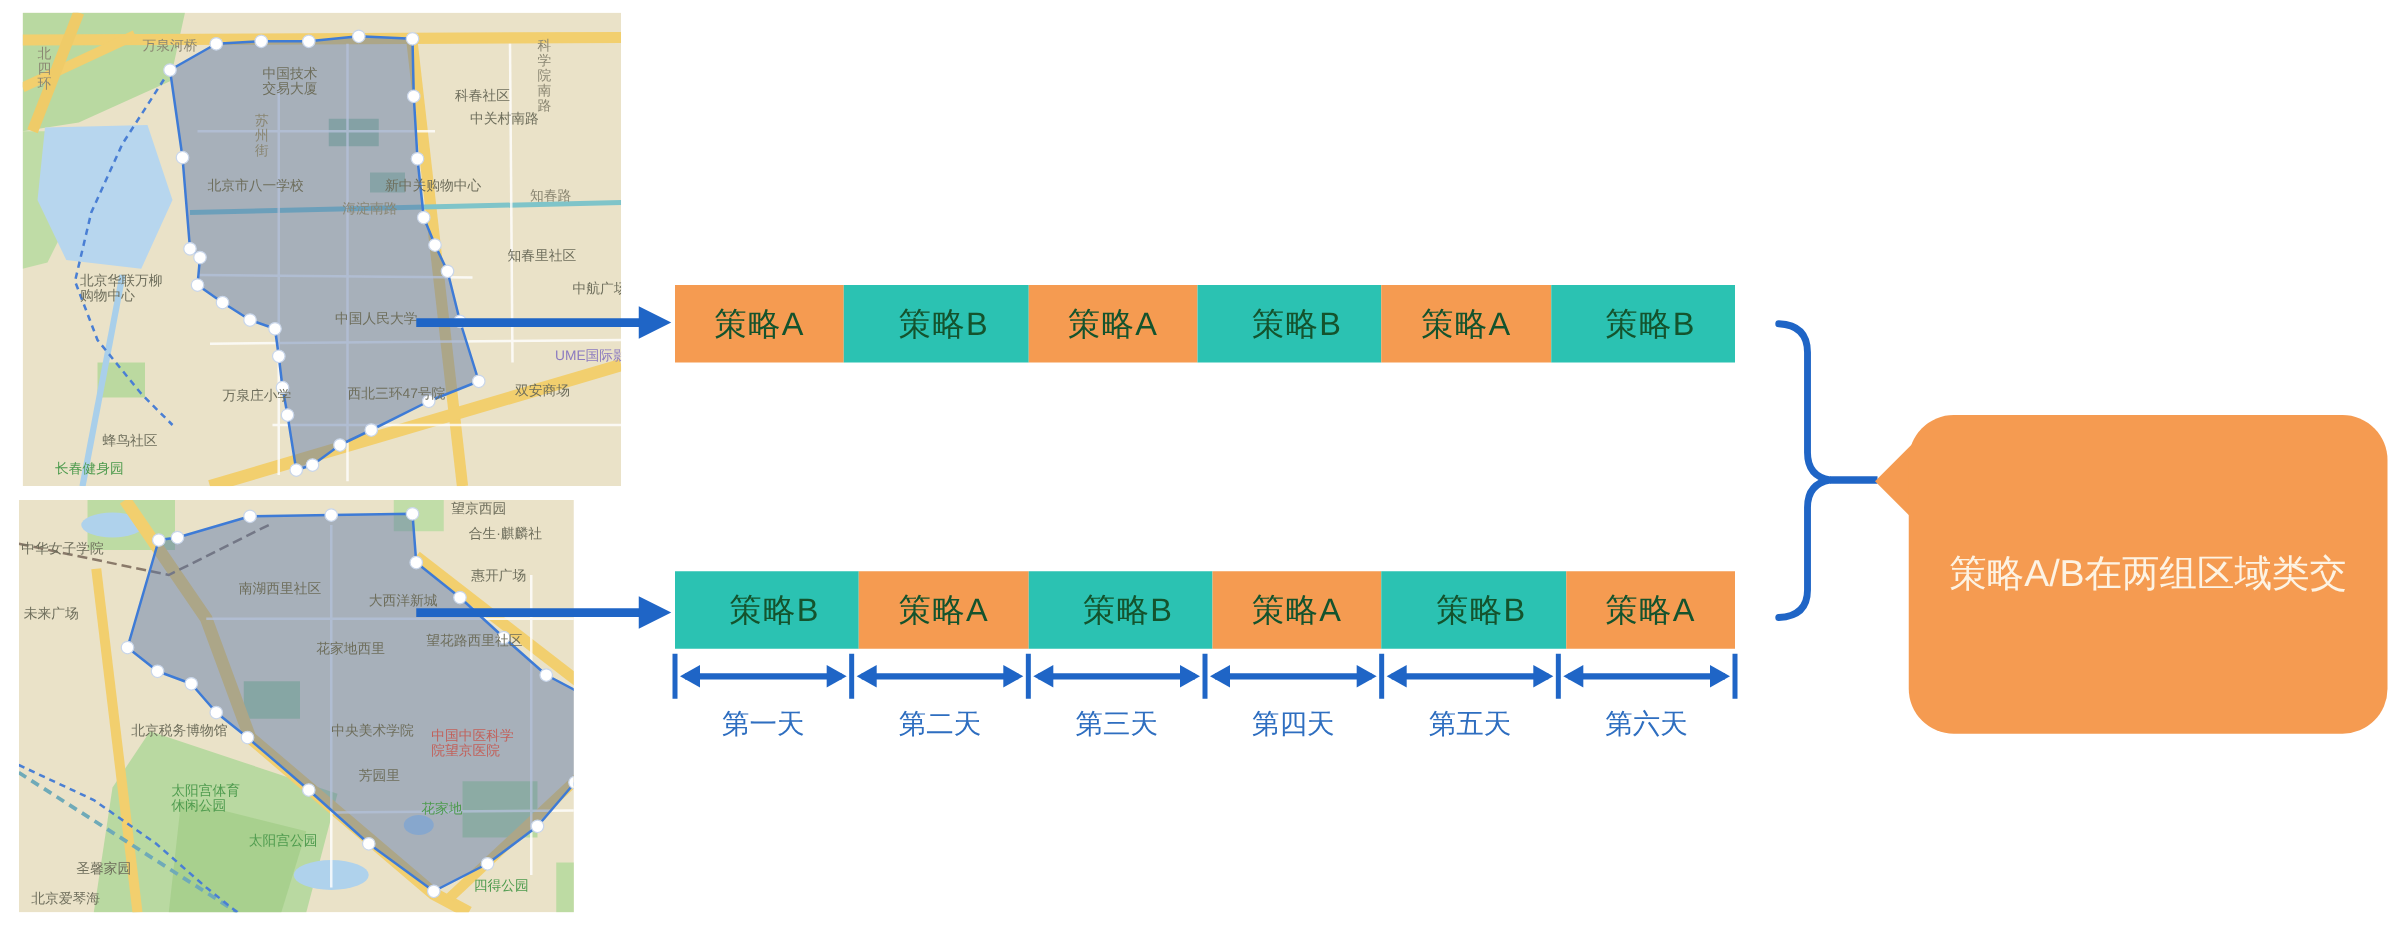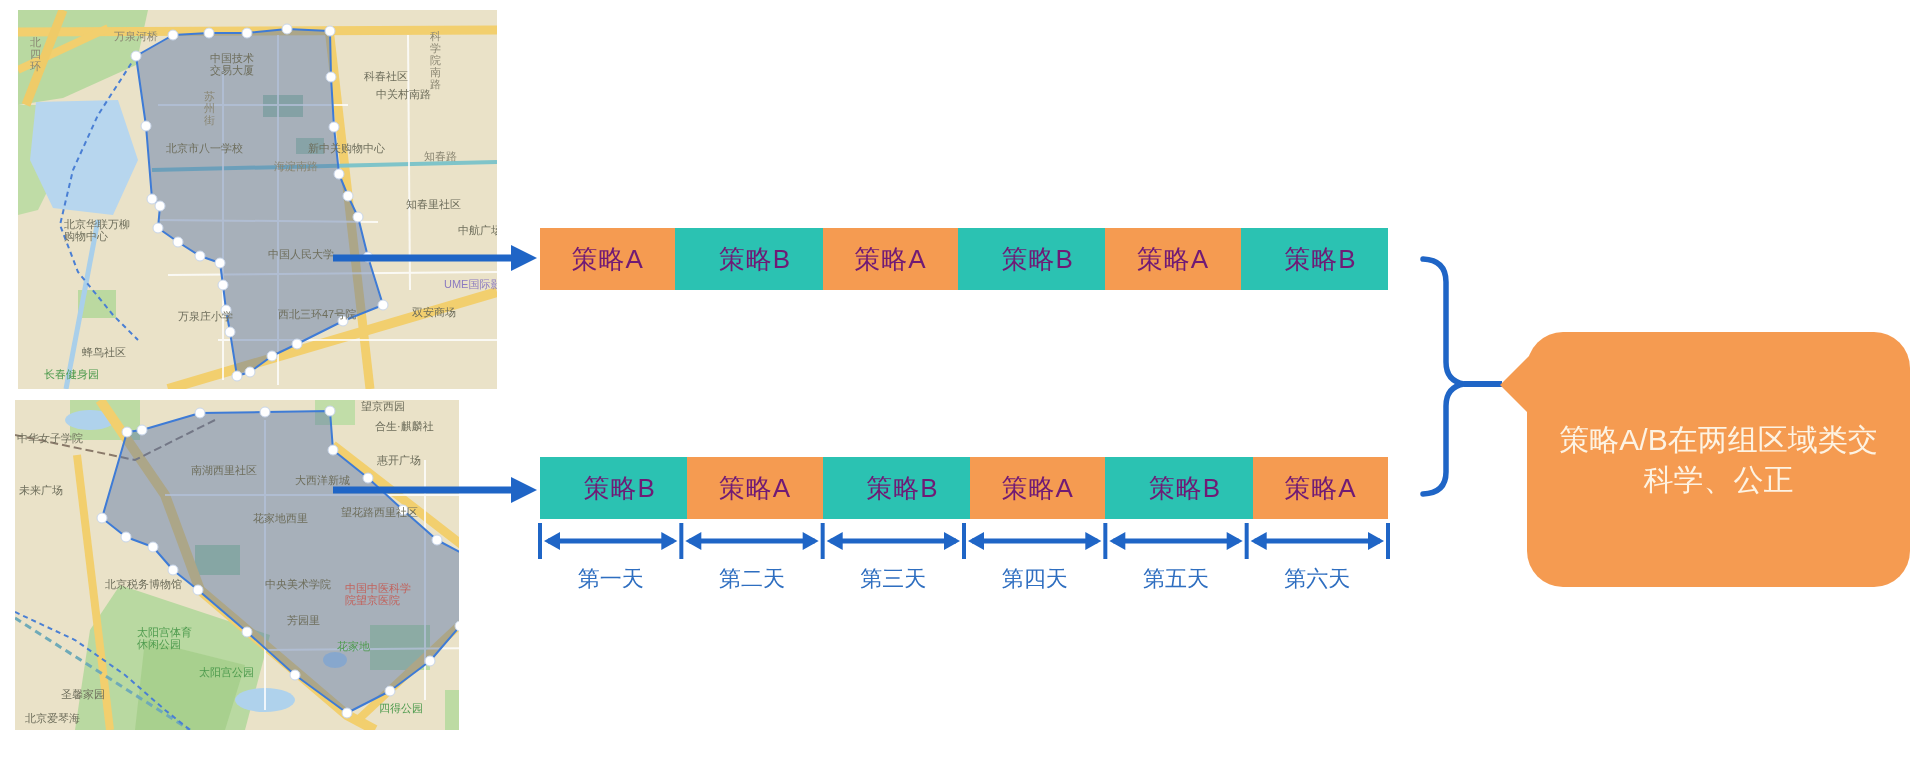--- a/index.html
+++ b/index.html
@@ -9,21 +9,21 @@
   .map svg{display:block;}
   svg text{font-family:"Liberation Sans",sans-serif;}
   .lbl-poi{fill:#6E6E5C;}
   .lbl-road{fill:#8A8672;}
   .lbl-green{fill:#4E9B4E;}
   .lbl-purple{fill:#8C7BC0;}
   .lbl-red{fill:#C2615B;}
   .overlay{position:absolute;left:0;top:0;pointer-events:none;}
   .bar-row{position:absolute;left:540px;width:848px;height:62px;display:flex;}
   .bar-row .seg{flex:1 1 0;display:flex;align-items:center;justify-content:center;
-      color:#701a75;font-size:26px;letter-spacing:1px;}
+      color:#14532d;font-size:26px;letter-spacing:1px;}
   .seg.orange{background:var(--orange);}
   .seg.teal{background:var(--teal);padding-left:12px;}
   #bar-top{top:228px;}
   #bar-bottom{top:457px;}
   #timeline-svg{position:absolute;left:540px;top:521px;overflow:visible;}
   .tl-stroke{stroke:var(--blue);}
   .tl-fill{fill:var(--blue);}
   .day-row{position:absolute;left:540px;top:564px;width:848px;display:flex;}
   .day-row .day{flex:1 1 0;text-align:center;font-size:22px;color:var(--day-text);}
   .callout{position:absolute;left:1527px;top:332px;width:383px;height:255px;
@@ -278,16 +278,15 @@
       <div class="day">第一天</div>
       <div class="day">第二天</div>
       <div class="day">第三天</div>
       <div class="day">第四天</div>
       <div class="day">第五天</div>
       <div class="day">第六天</div>
     </div>
 
   <div class="callout" id="callout">
       <div class="line">策略A/B在两组区域类交</div>
-      <div class="line">科学、公正</div>
     </div>
 
 </div>
 
 </body></html>

